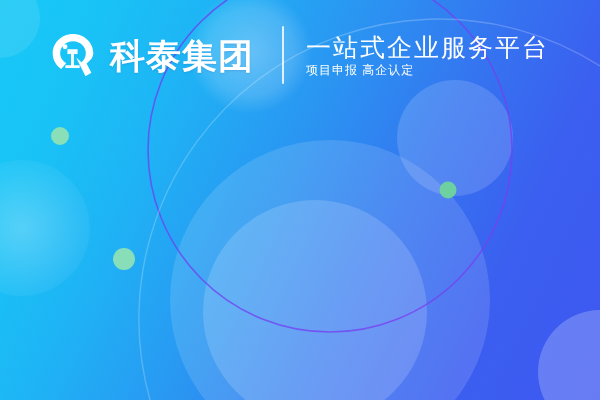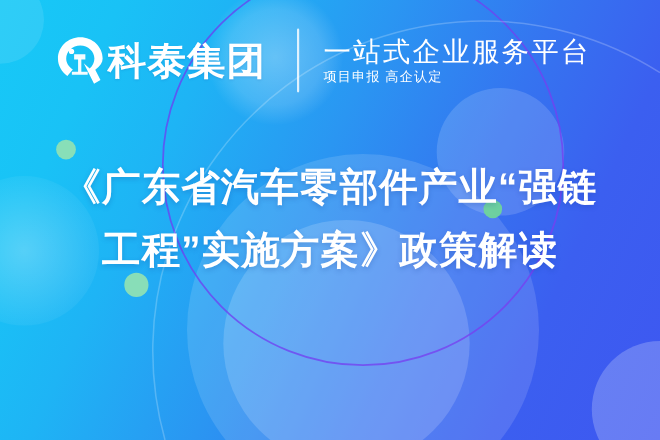--- a/index.html
+++ b/index.html
@@ -46,20 +46,21 @@
     display: flex;
     align-items: center;
     padding-left: 48px;
     box-sizing: border-box;
     z-index: 5;
   }
 
   .brand {
     display: flex;
     align-items: center;
+    gap: 12px;
   }
 
   .logo-mark {
     width: 50px;
     height: 50px;
     flex: 0 0 50px;
     display: block;
   }
 
   .brand-name {
@@ -186,18 +187,14 @@
     </div>
 
     <span class="divider"></span>
 
     <div class="tagline">
       <span class="tagline-main">一站式企业服务平台</span>
       <span class="tagline-sub">项目申报 高企认定</span>
     </div>
   </div>
 
-  <div class="title-block">
-    <div class="title-line">《广东省汽车零部件产业“强链</div>
-    <div class="title-line">工程”实施方案》政策解读</div>
-  </div>
 
 </div>
 
 </body></html>

